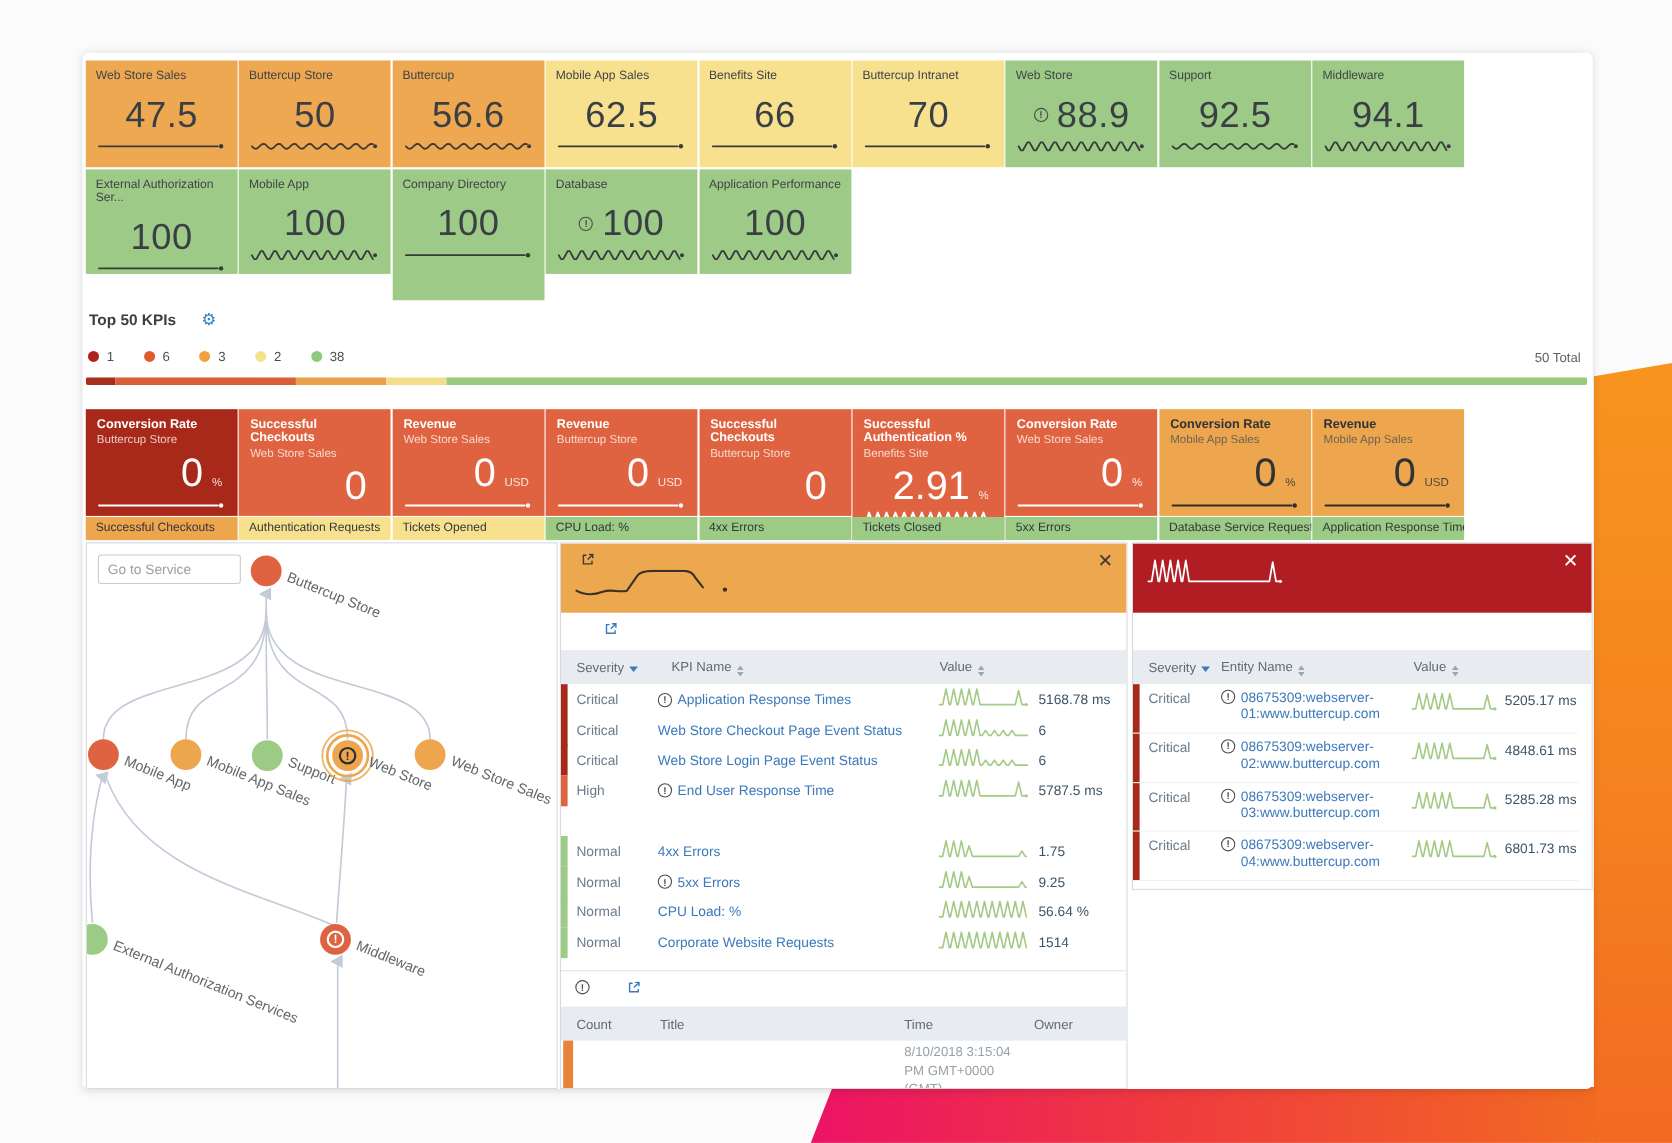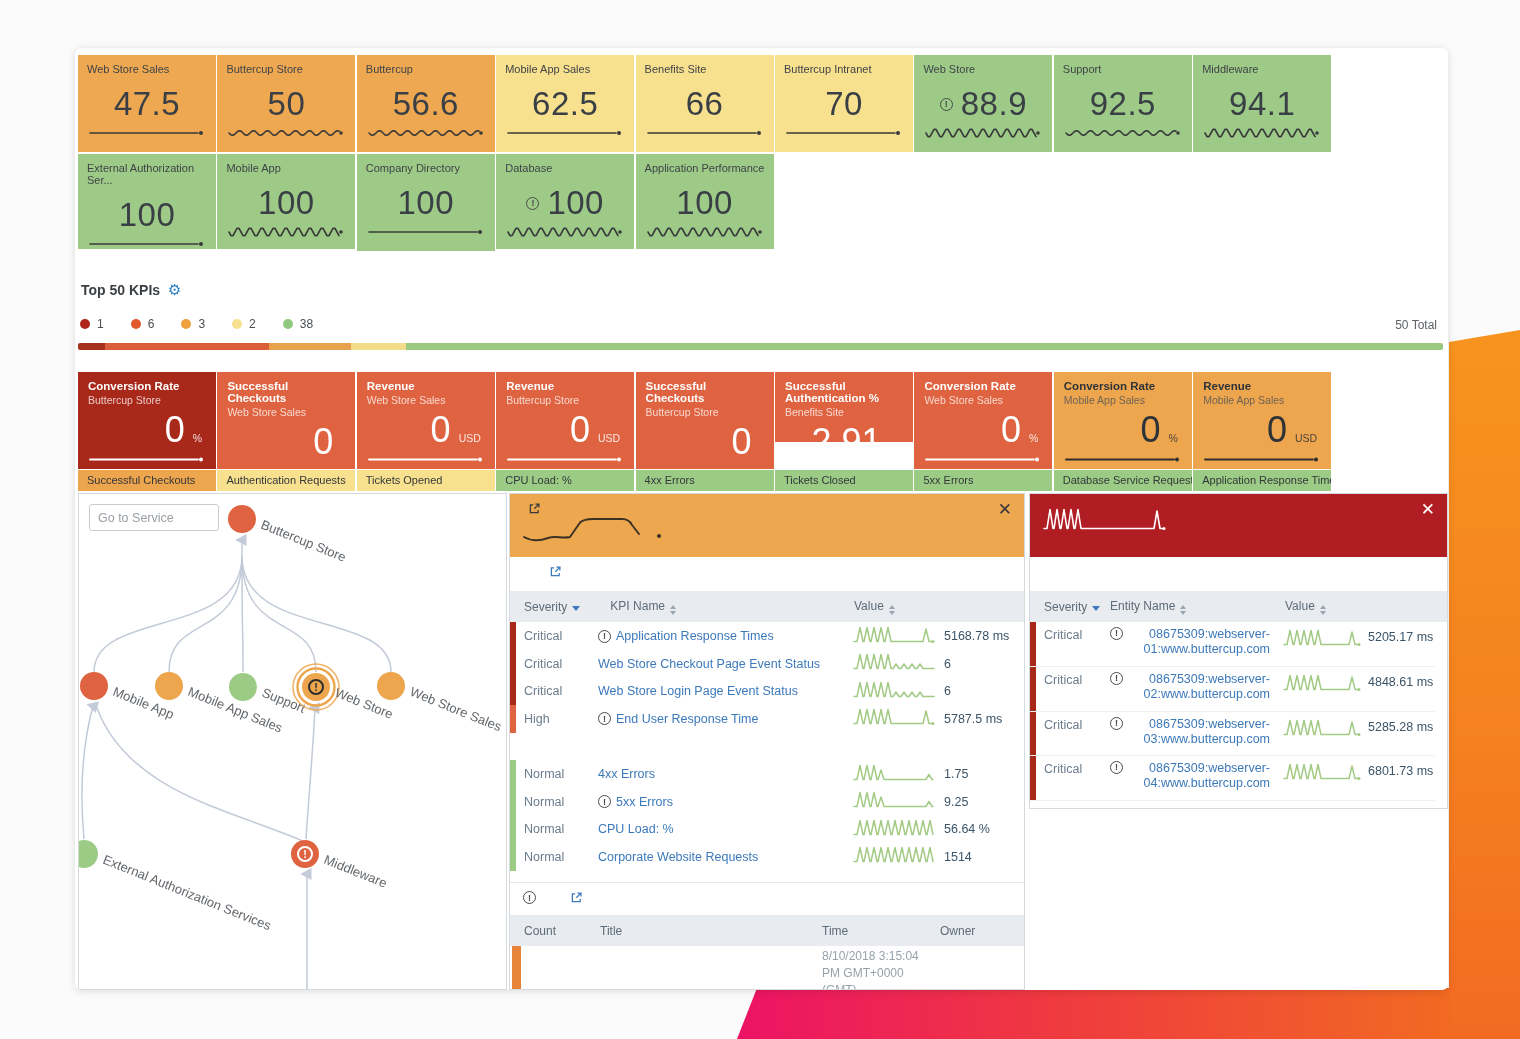--- a/index.html
+++ b/index.html
@@ -19,21 +19,21 @@
   
   .tile{position:absolute;padding:8px 9px;overflow:hidden;cursor:pointer;}
   .tile .tl{font-size:11px;color:#3F4348;}
   .tile .tmid{display:flex;align-items:center;justify-content:center;margin-top:10px;gap:8px;}
   .tile .tval{font-size:33px;color:#393F45;letter-spacing:.5px;}
   .tile .tspark{display:flex;justify-content:center;margin-top:2px;}
   .c-orange{background:#EEA851;} .c-yellow{background:#F8E18E;} .c-green{background:#9DCB87;}
   .alert-ico{display:inline-flex;align-items:center;justify-content:center;width:13px;height:13px;
     border:1.6px solid currentColor;border-radius:50%;font-size:9px;font-weight:bold;flex:0 0 auto;}
   
-  #top50-title{position:absolute;left:6px;top:233px;font-size:14px;font-weight:bold;color:#3A3F44;display:flex;gap:8px;align-items:center;}
+  #top50-title{position:absolute;left:6px;top:233px;font-size:14px;font-weight:bold;color:#3A3F44;display:flex;gap:23px;align-items:center;}
   #top50-gear{color:#2F80C3;font-size:15px;cursor:pointer;}
   #legend{position:absolute;left:5px;top:269px;display:flex;gap:27px;}
   .lg{display:flex;align-items:center;gap:7px;font-size:12px;color:#4A4E52;}
   .lg i{width:10px;height:10px;border-radius:50%;}
   #total{position:absolute;right:11px;top:270px;font-size:12px;color:#5E6368;}
   #statusbar{position:absolute;left:3px;top:295px;width:1365px;height:7px;display:flex;border-radius:2px;overflow:hidden;}
   
   .sev-tile{position:absolute;padding:8px 10px;color:#fff;overflow:hidden;cursor:pointer;}
   .sev-tile .st{font-size:11.5px;font-weight:bold;}
   .sev-tile .ss{font-size:10.5px;opacity:.75;margin-top:2px;}
@@ -54,21 +54,21 @@
   .hrow{display:flex;align-items:center;gap:10px;margin-top:4px;}
   .thead{position:absolute;left:0;right:0;height:31px;background:#E8ECF0;display:flex;align-items:center;
     font-size:12px;color:#5E6B78;}
   .thead span{cursor:pointer;}
   .sorts{display:inline-flex;flex-direction:column;gap:2px;margin-left:5px;vertical-align:1px;}
   .sorts i{display:block;width:0;height:0;border-left:3.5px solid transparent;border-right:3.5px solid transparent;}
   .sorts .up{border-bottom:4px solid #9AA5AF;}
   .sorts .dn{border-top:4px solid #9AA5AF;}
   .dnblue{display:inline-block;width:0;height:0;border-left:4px solid transparent;border-right:4px solid transparent;
     border-top:5px solid #3C79BA;margin-left:5px;}
-  .krow{position:absolute;left:0;right:12px;height:28px;display:flex;align-items:center;cursor:pointer;text-align:right;}
+  .krow{position:absolute;left:0;right:12px;height:28px;display:flex;align-items:center;cursor:pointer;}
   .sevbar{position:absolute;left:0;top:0;bottom:0;width:6px;}
   .kcell{font-size:12.5px;}
   .ksev{position:absolute;left:14px;color:#6C7C8C;}
   .kname{position:absolute;left:88px;color:#3C79BA;display:flex;align-items:center;gap:5px;}
   .kspark{position:absolute;}
   .kval{position:absolute;color:#3C5468;}
   .erow{border-bottom:1px solid #EEF1F4;}
   .ename{line-height:15px;width:160px;overflow-wrap:anywhere;}
   .divider{position:absolute;left:0;right:0;height:1px;background:#E3E7EA;}
   .evhead{position:absolute;left:13px;display:flex;align-items:center;gap:8px;font-size:12.5px;color:#33373B;}
@@ -217,21 +217,21 @@
       <div class="tmid">
         <span class="tval">100</span>
         </div>
       <div class="tspark">
           <svg class="spark" width="118" height="16" viewBox="0 0 118 16">
     <path d="M2 8 L4 11.6 L6 11.6 L8 8.0 L10 4.4 L12 4.4 L14 8.0 L16 11.6 L18 11.6 L20 8.0 L22 4.4 L24 4.4 L26 8.0 L28 11.6 L30 11.6 L32 8.0 L34 4.4 L36 4.4 L38 8.0 L40 11.6 L42 11.6 L44 8.0 L46 4.4 L48 4.4 L50 8.0 L52 11.6 L54 11.6 L56 8.0 L58 4.4 L60 4.4 L62 8.0 L64 11.6 L66 11.6 L68 8.0 L70 4.4 L72 4.4 L74 8.0 L76 11.6 L78 11.6 L80 8.0 L82 4.4 L84 4.4 L86 8.0 L88 11.6 L90 11.6 L92 8.0 L94 4.4 L96 4.4 L98 8.0 L100 11.6 L102 11.6 L104 8.0 L106 4.4 L108 4.4 L110 8.0 L112 11.6" fill="none" stroke="#3A3A3A" stroke-width="1.6" stroke-linejoin="round" stroke-linecap="round"></path>
             <circle cx="114" cy="8" r="1.8" fill="#3A3A3A"></circle>
           </svg>
         </div>
     </div>
-      <div class="tile c-green" style="left:281.8px;top:106px;width:138px;height:97px">
+      <div class="tile c-green" style="left:281.8px;top:106px;width:138px;height:119px">
       <div class="tl">Company Directory</div>
       <div class="tmid">
         <span class="tval">100</span>
         </div>
       <div class="tspark">
           <svg class="spark" width="118" height="16" viewBox="0 0 118 16">
     <path d="M2 8 L110 8" fill="none" stroke="#3A3A3A" stroke-width="1.6" stroke-linejoin="round" stroke-linecap="round"></path>
             <circle cx="113" cy="8" r="2" fill="#3A3A3A"></circle>
           </svg>
         </div>
@@ -352,21 +352,21 @@
     <div class="ss">Buttercup Store</div>
     <div class="svr">
           <span class="sv">0</span>
       <span class="su"></span>
         </div>
     <div class="ssp"><svg class="spark" width="118" height="15" viewBox="0 0 118 15">
     <path d="M2 7.5 L110 7.5" fill="none" stroke="#FFFFFF" stroke-width="1.8" stroke-linejoin="round" stroke-linecap="round"></path>
             <circle cx="113" cy="7.5" r="2" fill="#FFFFFF"></circle>
           </svg></div>
       </div>
-      <div class="sev-tile" style="left:700px;top:324px;width:138px;height:70px;background:#DF6340">
+      <div class="sev-tile" style="left:700px;top:324px;width:138px;height:119px;background:#DF6340">
     <div class="st">Successful Authentication %</div>
     <div class="ss">Benefits Site</div>
     <div class="svr">
           <span class="sv">2.91</span>
       <span class="su">%</span>
         </div>
     <div class="ssp"><svg class="spark" width="118" height="15" viewBox="0 0 118 15">
     <path d="M2 13 L5 2 L9 13 L13 2 L17 13 L21 2 L25 13 L29 2 L33 13 L37 2 L41 13 L45 2 L49 13 L53 2 L57 13 L61 2 L65 13 L69 2 L73 13 L77 2 L81 13 L85 2 L89 13 L93 2 L97 13 L101 2 L105 13 L109 2 L113 13" fill="none" stroke="#FFFFFF" stroke-width="1.8" stroke-linejoin="round" stroke-linecap="round"></path>
           </svg></div>
       </div>

